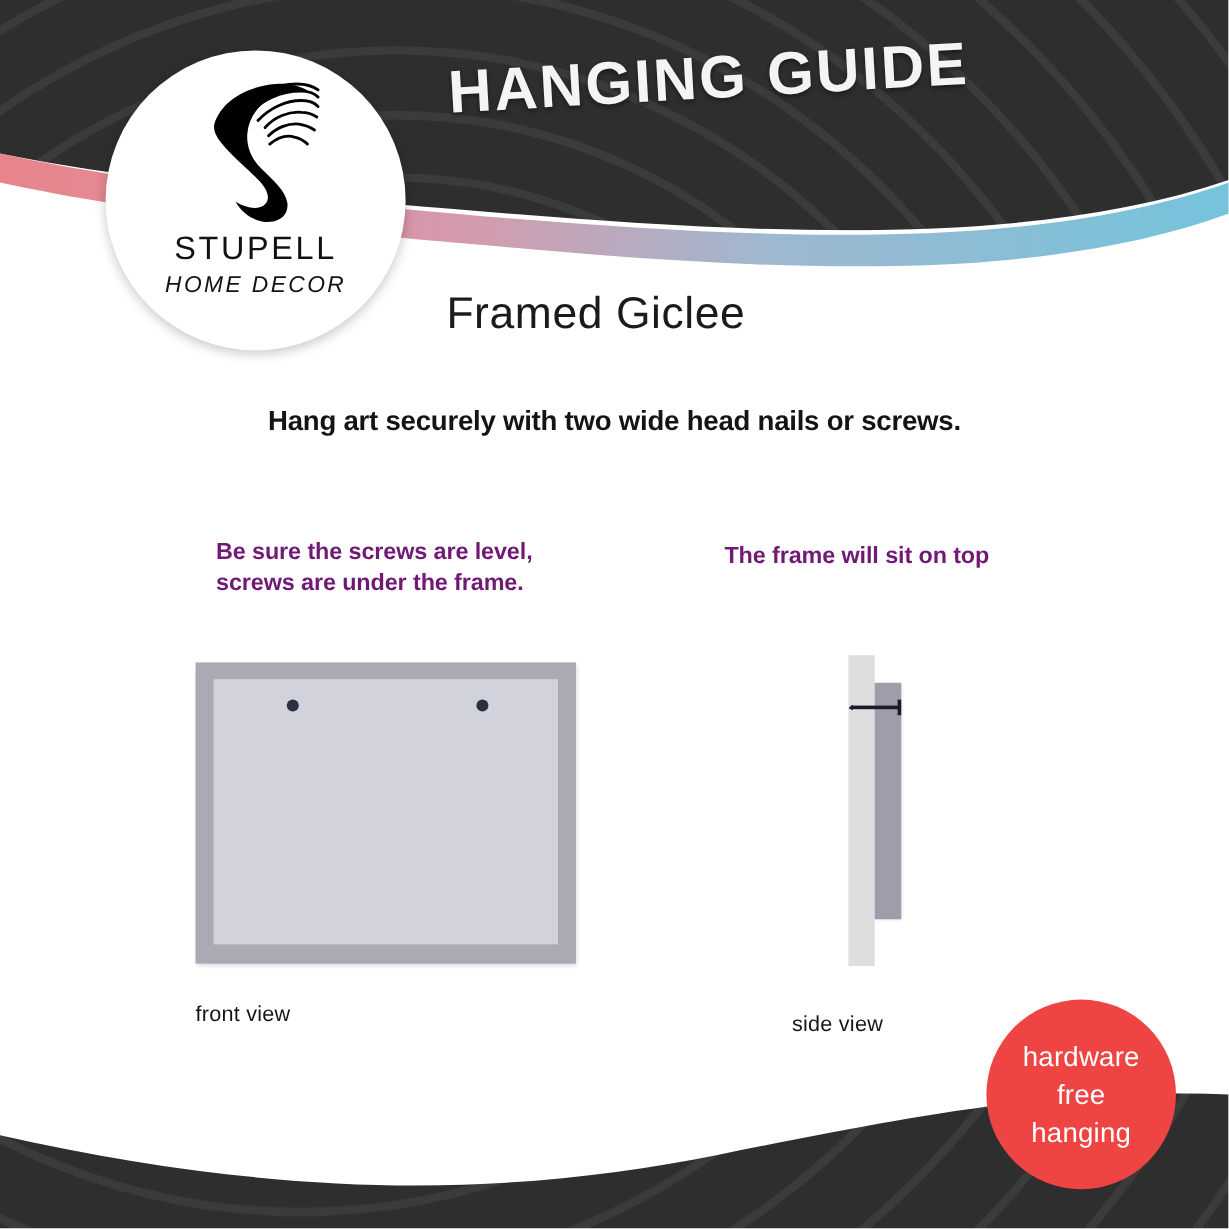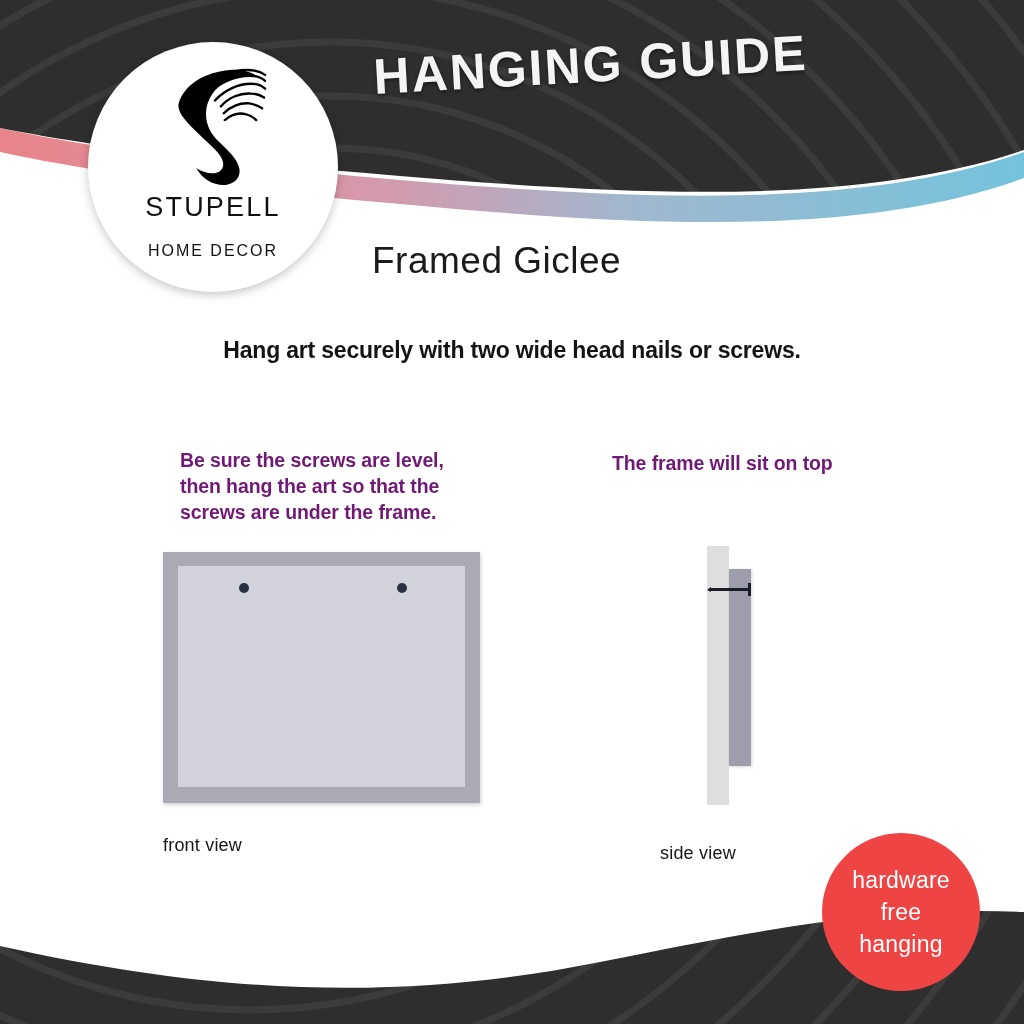--- a/index.html
+++ b/index.html
@@ -53,24 +53,25 @@
     letter-spacing: 2.2px;
     text-align: center;
     line-height: 1;
   }
   .logo-word.primary {
     font-size: 27px;
     margin-top: 8px;
     font-weight: 400;
   }
   .logo-word.secondary {
-    font-size: 16px;
-    margin-top: 22px;
+    font-size: 19px;
+    margin-top: 7px;
     letter-spacing: 2.0px;
     font-weight: 400;
+    font-style: italic;
   }
 
   
   #header-title {
     position: absolute;
     left: 372px;
     top: 48px;
     width: 520px;
     color: #f4f4f4;
     font-size: 50px;
@@ -116,23 +117,24 @@
     font-weight: bold;
     letter-spacing: -0.1px;
   }
   #front-instruction {
     left: 180px;
     top: 447px;
     width: 300px;
     text-align: left;
   }
   #side-instruction {
-    left: 612px;
+    left: 569px;
     top: 450px;
     width: 290px;
+    text-align: center;
   }
   .caption-block .line { display: block; }
 
   
   #front-view {
     position: absolute;
     left: 163px;
     top: 552px;
     width: 317px;
     height: 251px;
@@ -350,21 +352,20 @@
   </div>
 
   <div id="header-title">HANGING GUIDE</div>
 
   <div id="product-title">Framed Giclee</div>
 
   <div id="main-instruction">Hang art securely with two wide head nails or screws.</div>
 
   <div id="front-instruction" class="caption-block">
     <span class="line">Be sure the screws are level,</span>
-    <span class="line">then hang the art so that the</span>
     <span class="line">screws are under the frame.</span>
   </div>
 
   <div id="side-instruction" class="caption-block">
     <span class="line">The frame will sit on top</span>
   </div>
 
   <div id="front-view">
     <div id="front-frame-outer">
       <div id="front-frame-inner"></div>

